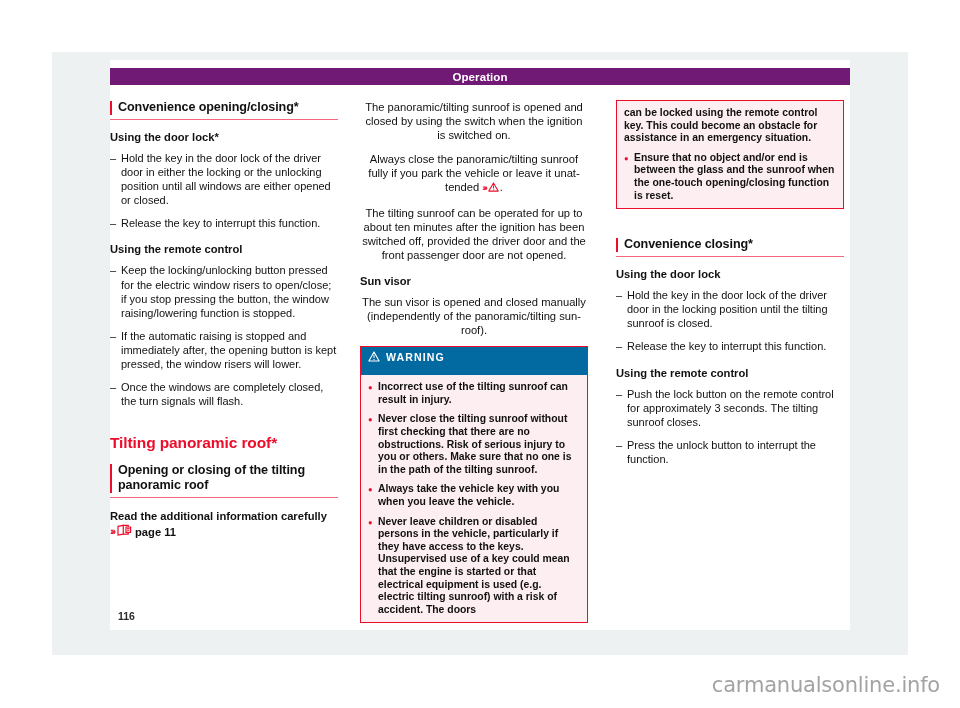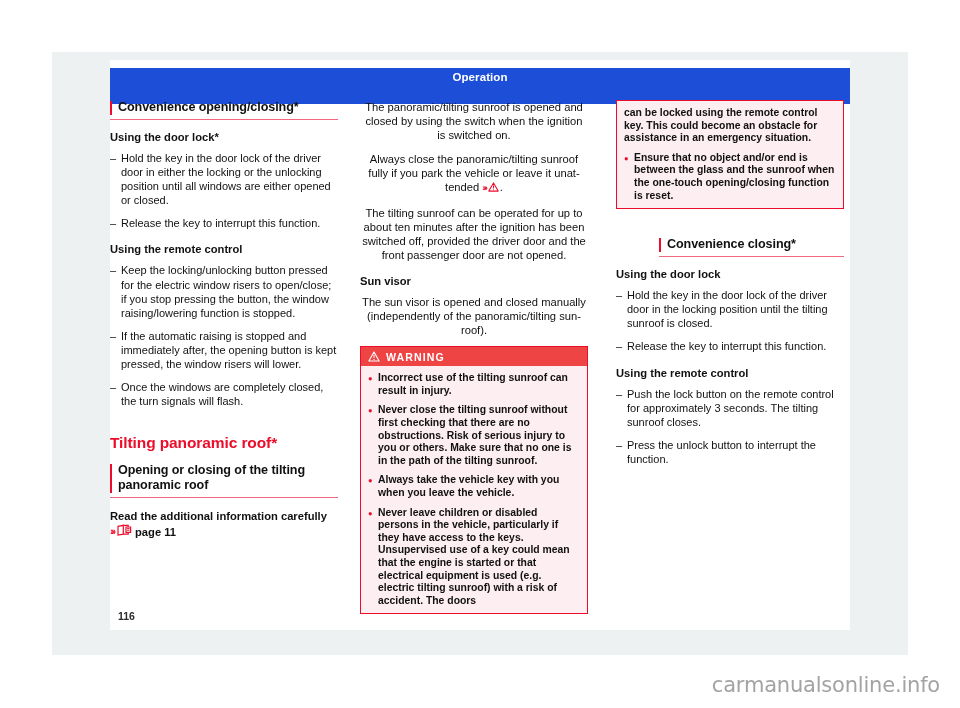--- a/index.html
+++ b/index.html
@@ -31,22 +31,22 @@
     height: 570px;
     background: #ffffff;
   }
 
   
   #running-head {
     position: absolute;
     left: 0;
     top: 8px;
     width: 740px;
-    height: 36px;
-    background: #1d4ed8;
+    height: 17px;
+    background: #701a75;
   }
   #running-head .title {
     position: absolute;
     left: 0; right: 0;
     top: 3px;
     text-align: center;
     color: #ffffff;
     font-size: 11.5px;
     font-weight: bold;
     letter-spacing: .1px;
@@ -159,26 +159,26 @@
   }
 
   
   .warnbox {
     border: 1.3px solid #ec0d2b;
     background: #fdeef1;
     margin-top: 8px;
   }
   .warnbox.cont { margin-top: 0; }
   .warnbox .wb-head {
-    background: #ef4444;
+    background: #0369a1;
     color: #ffffff;
     font-size: 10.6px;
     font-weight: bold;
     letter-spacing: 1.1px;
-    padding: 3px 0 3px 7px;
+    padding: 3px 0 12px 7px;
     display: flex;
     align-items: center;
     gap: 6px;
     height: 13px;
   }
   .warnbox .wb-body {
     padding: 6px 7px 5px 7px;
   }
   .warnbox .wb-body p {
     font-size: 10.4px;
@@ -308,21 +308,21 @@
 
     <div class="col" id="col-3">
 
       <div class="warnbox cont">
         <div class="wb-body">
           <p>can be locked using the remote control key. This could become an obstacle for assistance in an emergency situation.</p>
           <p class="bullet">Ensure that no object and/or end is between the glass and the sunroof when the one-touch opening/closing function is reset.</p>
         </div>
       </div>
 
-      <div class="sec-head" style="margin-top:28px;margin-left:43px;">Convenience closing*</div>
+      <div class="sec-head" style="margin-top:28px;">Convenience closing*</div>
 
       <div class="sub-head first">Using the door lock</div>
 
       <ul class="dashlist">
         <li>Hold the key in the door lock of the driver door in the locking position until the tilting sunroof is closed.</li>
         <li>Release the key to interrupt this function.</li>
       </ul>
 
       <div class="sub-head">Using the remote control</div>
 

